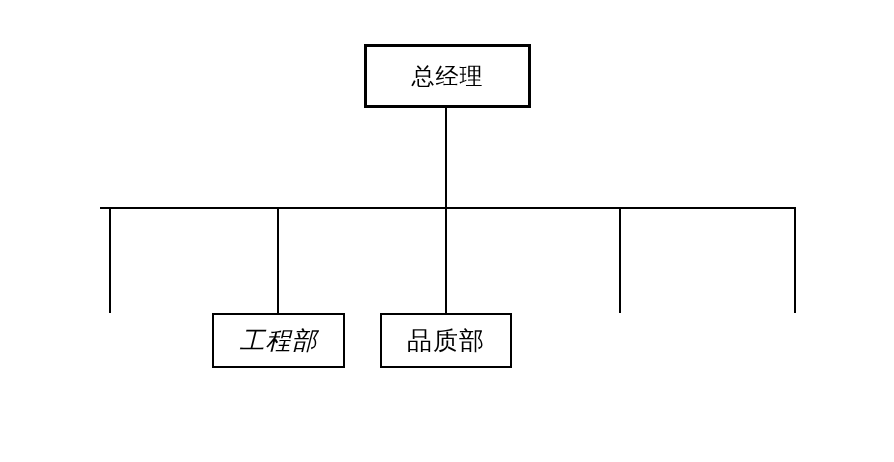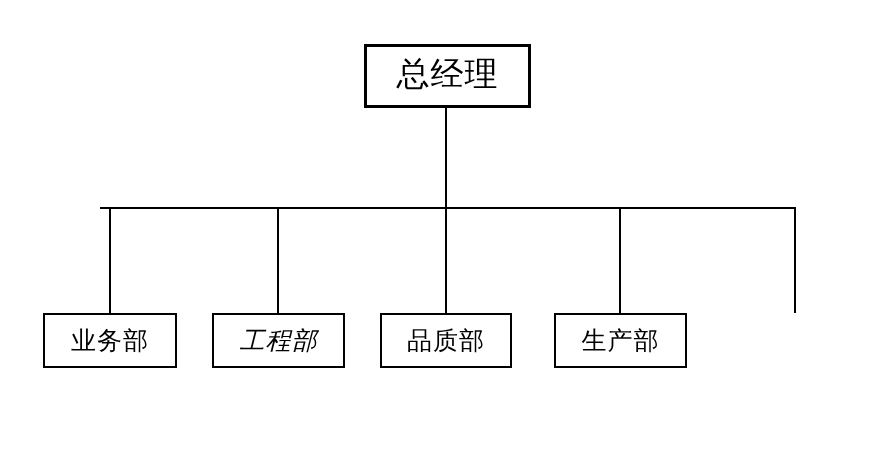--- a/index.html
+++ b/index.html
@@ -21,22 +21,22 @@
     position: absolute;
     box-sizing: border-box;
     background: #ffffff;
     display: flex;
     align-items: center;
     justify-content: center;
     color: #000000;
   }
   .node-root {
     border: 3px solid #000000;
-    font-family: Liberation Mono, monospace;
-    font-size: 33px;
+    font-family: Liberation Serif, serif;
+    font-size: 23px;
     font-weight: 500;
     letter-spacing: 1px;
   }
   .node-dept {
     border: 2px solid #000000;
     font-family: "DejaVu Serif", "Liberation Serif", serif;
     font-size: 25px;
     font-weight: 400;
     letter-spacing: 1px;
   }
@@ -65,30 +65,24 @@
   <div class="conn conn-v" style="left:445px; top:108px; height:101px;"></div>
 
   <div class="conn conn-h" style="left:100px; top:207px; width:696px;"></div>
 
   <div class="conn conn-v" style="left:109px; top:207px; height:106px;"></div>
   <div class="conn conn-v" style="left:277px; top:207px; height:106px;"></div>
   <div class="conn conn-v" style="left:445px; top:207px; height:106px;"></div>
   <div class="conn conn-v" style="left:619px; top:207px; height:106px;"></div>
   <div class="conn conn-v" style="left:794px; top:207px; height:106px;"></div>
 
-  <div class="node node-dept" style="left:43px; top:313px; width:134px; height:55px;">
-    <span class="node-label">业务部</span>
-  </div>
 
   <div class="node node-dept" style="left:212px; top:313px; width:133px; height:55px;font-style:italic;">
     <span class="node-label">工程部</span>
   </div>
 
   <div class="node node-dept" style="left:380px; top:313px; width:132px; height:55px;">
     <span class="node-label">品质部</span>
   </div>
 
-  <div class="node node-dept" style="left:554px; top:313px; width:133px; height:55px;">
-    <span class="node-label">生产部</span>
-  </div>
 
 
 </div>
 
 </body></html>

